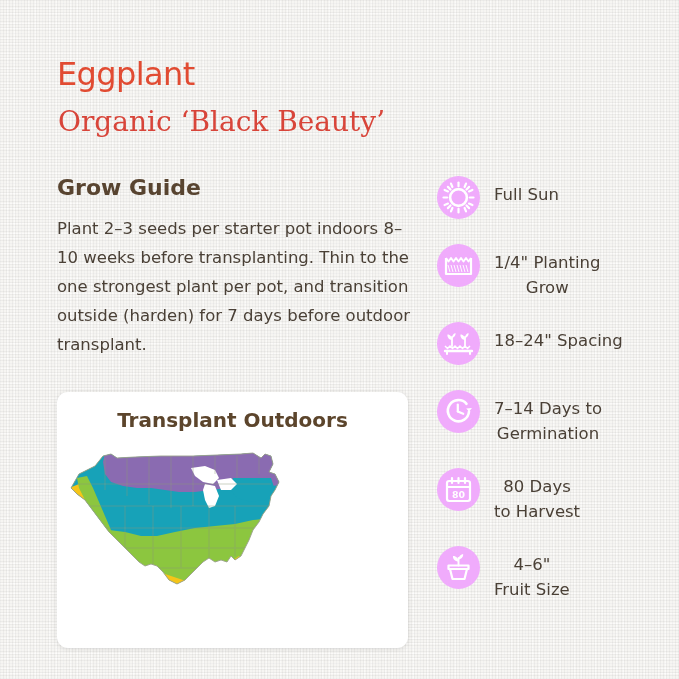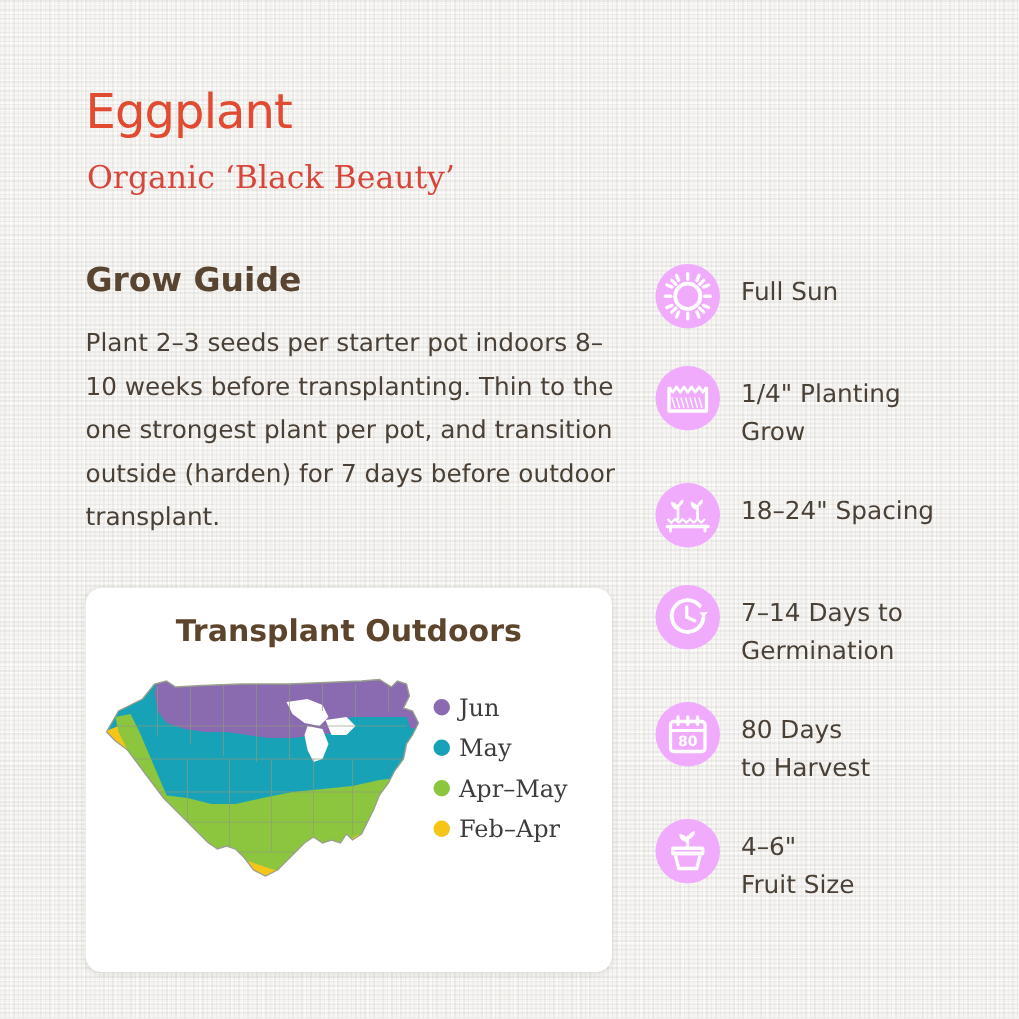--- a/index.html
+++ b/index.html
@@ -27,21 +27,21 @@
     font-family:"DejaVu Sans", sans-serif;
     font-weight:normal;
     font-size:32px;
     letter-spacing:-0.6px;
     color:#e14b32;
     line-height:1;
   }
   .subtitle{
     position:absolute;left:58px;top:108px;
     font-family:"DejaVu Serif", serif;
-    font-size:21px;
+    font-size:28px;
     color:#d8453a;
     line-height:1;
   }
 
   .section-head{
     position:absolute;left:57px;top:177px;
     font-family:"DejaVu Sans", sans-serif;
     font-weight:bold;
     font-size:22px;
     color:#584430;
@@ -101,20 +101,21 @@
     flex:0 0 auto;margin-right:14px;
     position:relative;
   }
   .spec-icon svg{position:absolute;left:0;top:0;}
   .spec-text{
     font-family:"DejaVu Sans", sans-serif;
     font-size:16.5px;
     line-height:25px;
     color:#4a4036;
     padding-top:6px;
+    text-align:center;
   }
   .spec-text .l2{display:block;}
 </style>
 </head>
 <body>
 
 <div id="texture"></div>
 
 <div id="page">
 
@@ -176,38 +177,20 @@
       </g>
 
       <path d="M6,44 L14,30 L30,22 L38,12 L46,10 L52,14 L70,13 L96,12 L128,12 L152,11 L176,10 L188,9
                L196,14 L200,10 L206,12 L208,20 L204,28 L210,30 L214,38 L210,46 L206,52 L204,62
                L198,70 L194,78 L188,86 L184,96 L180,104 L176,112 L170,116 L166,112 L162,118
                L156,116 L150,118 L144,114 L138,118 L132,124 L126,130 L120,136 L112,140 L104,136
                L98,128 L92,122 L86,120 L80,122 L74,118 L68,112 L62,106 L56,100 L50,94 L44,88
                L38,80 L32,72 L26,64 L20,56 L12,50 Z" fill="none" stroke="#9aa08c" stroke-width="0.9"></path>
     </svg>
 
-    <div class="legend">
-      <div class="legend-row">
-        <span class="legend-dot" style="background:#8a6bb1"></span>
-        <span class="legend-label">Jun</span>
-      </div>
-      <div class="legend-row">
-        <span class="legend-dot" style="background:#17a2b8"></span>
-        <span class="legend-label">May</span>
-      </div>
-      <div class="legend-row">
-        <span class="legend-dot" style="background:#8cc63f"></span>
-        <span class="legend-label">Apr–May</span>
-      </div>
-      <div class="legend-row">
-        <span class="legend-dot" style="background:#f5c518"></span>
-        <span class="legend-label">Feb–Apr</span>
-      </div>
-    </div>
   </div>
 
   <div class="spec-list">
 
     <div class="spec-row">
       <div class="spec-icon">
         <svg width="43" height="43" viewBox="0 0 43 43">
           <circle cx="21.5" cy="21.5" r="8.4" fill="none" stroke="#fff" stroke-width="2.6"></circle>
           <g stroke="#fff" stroke-width="2.2" stroke-linecap="round">
             <line x1="21.5" y1="6.5" x2="21.5" y2="10.2"></line>

